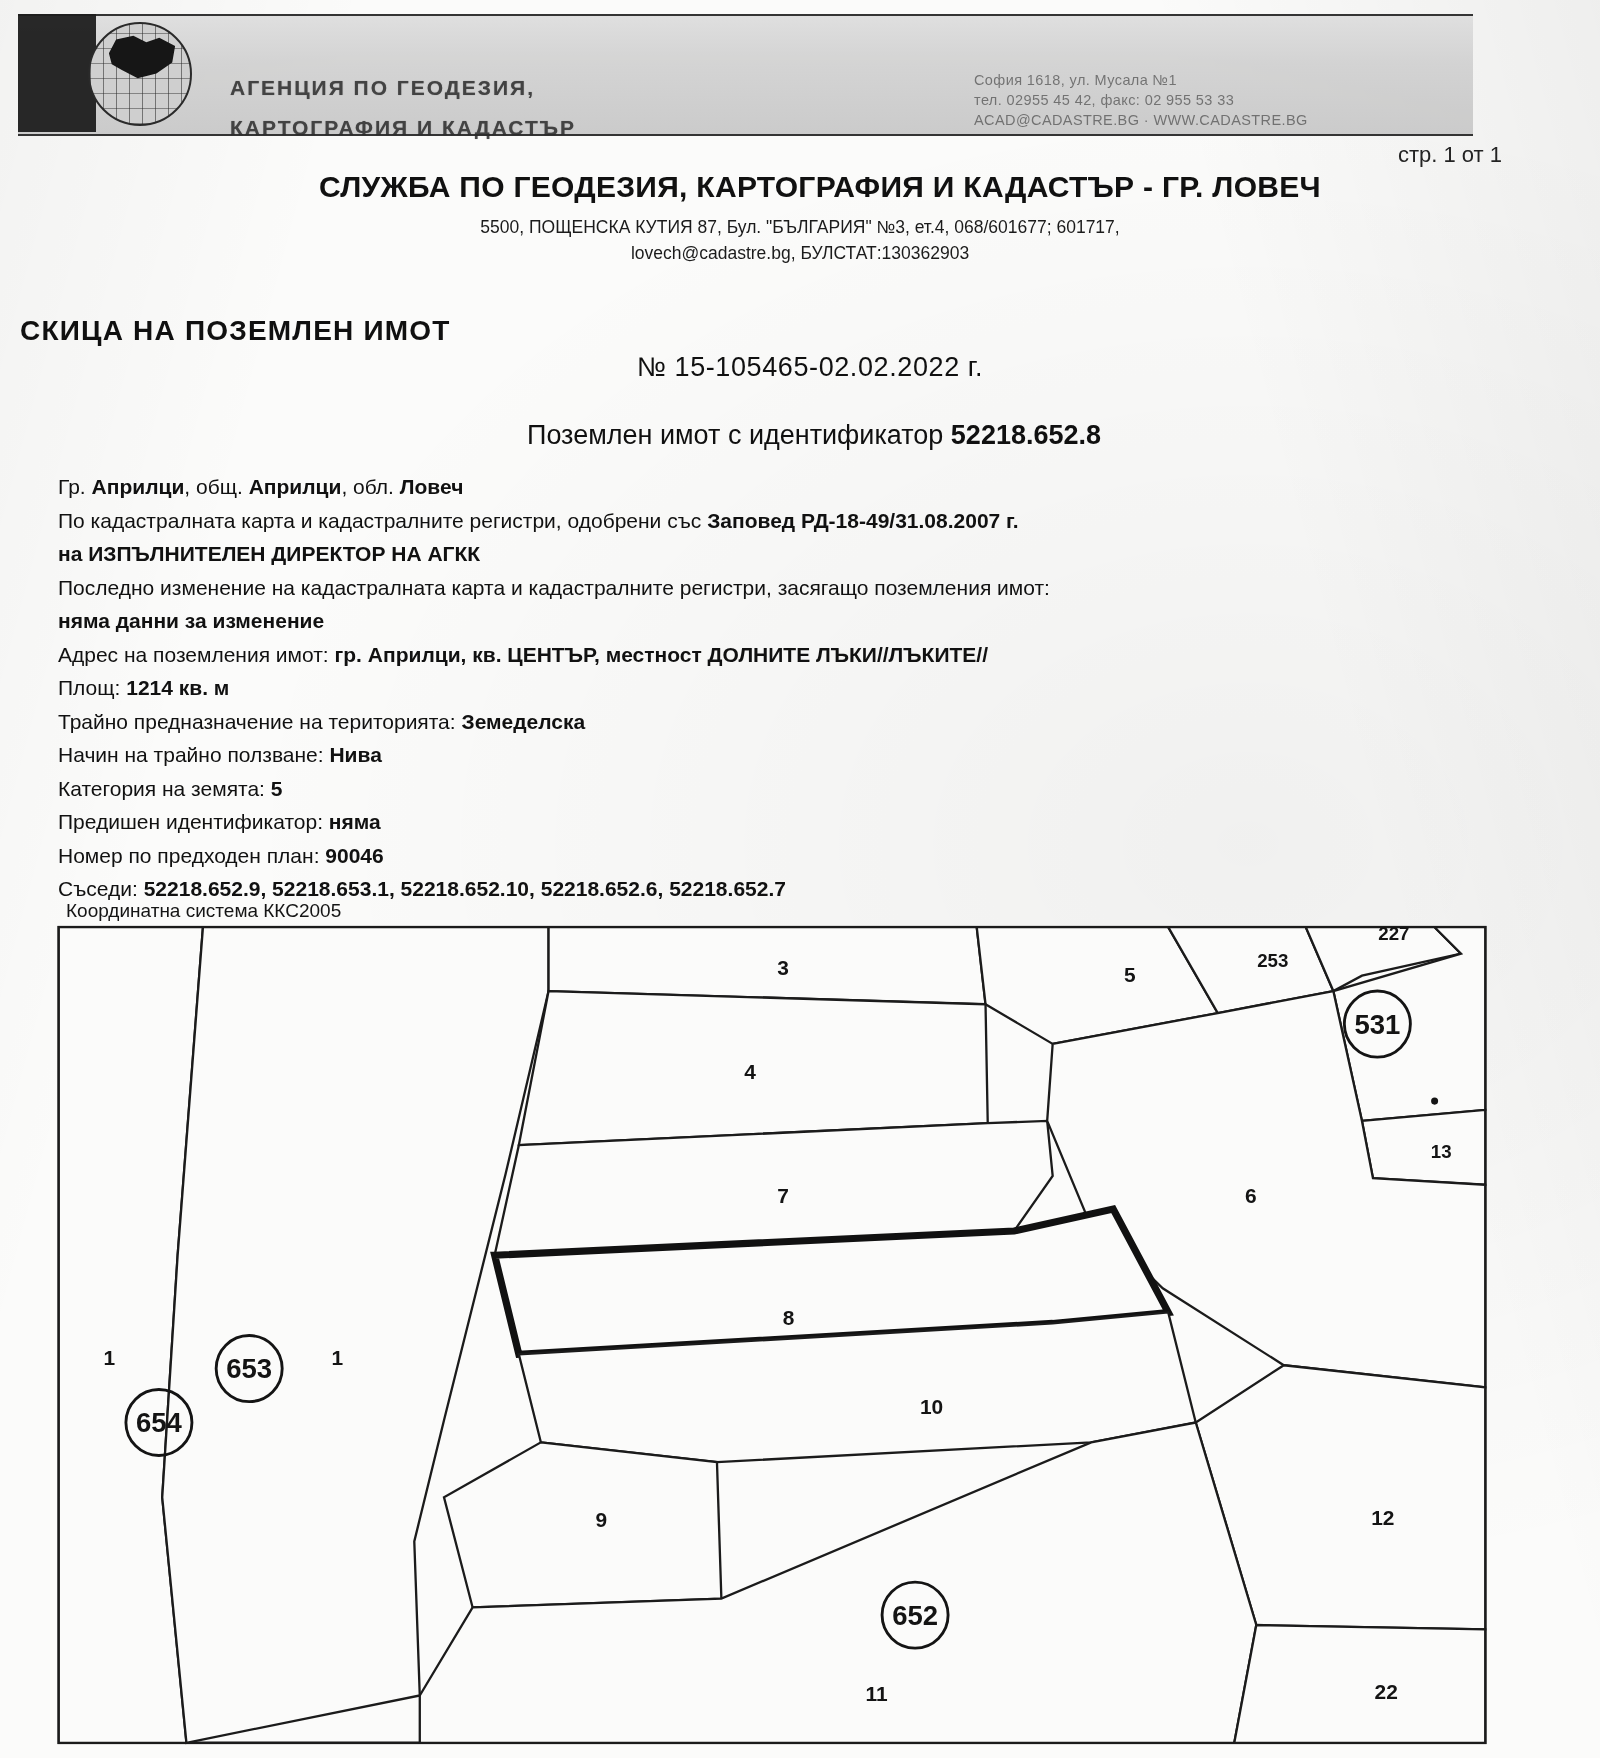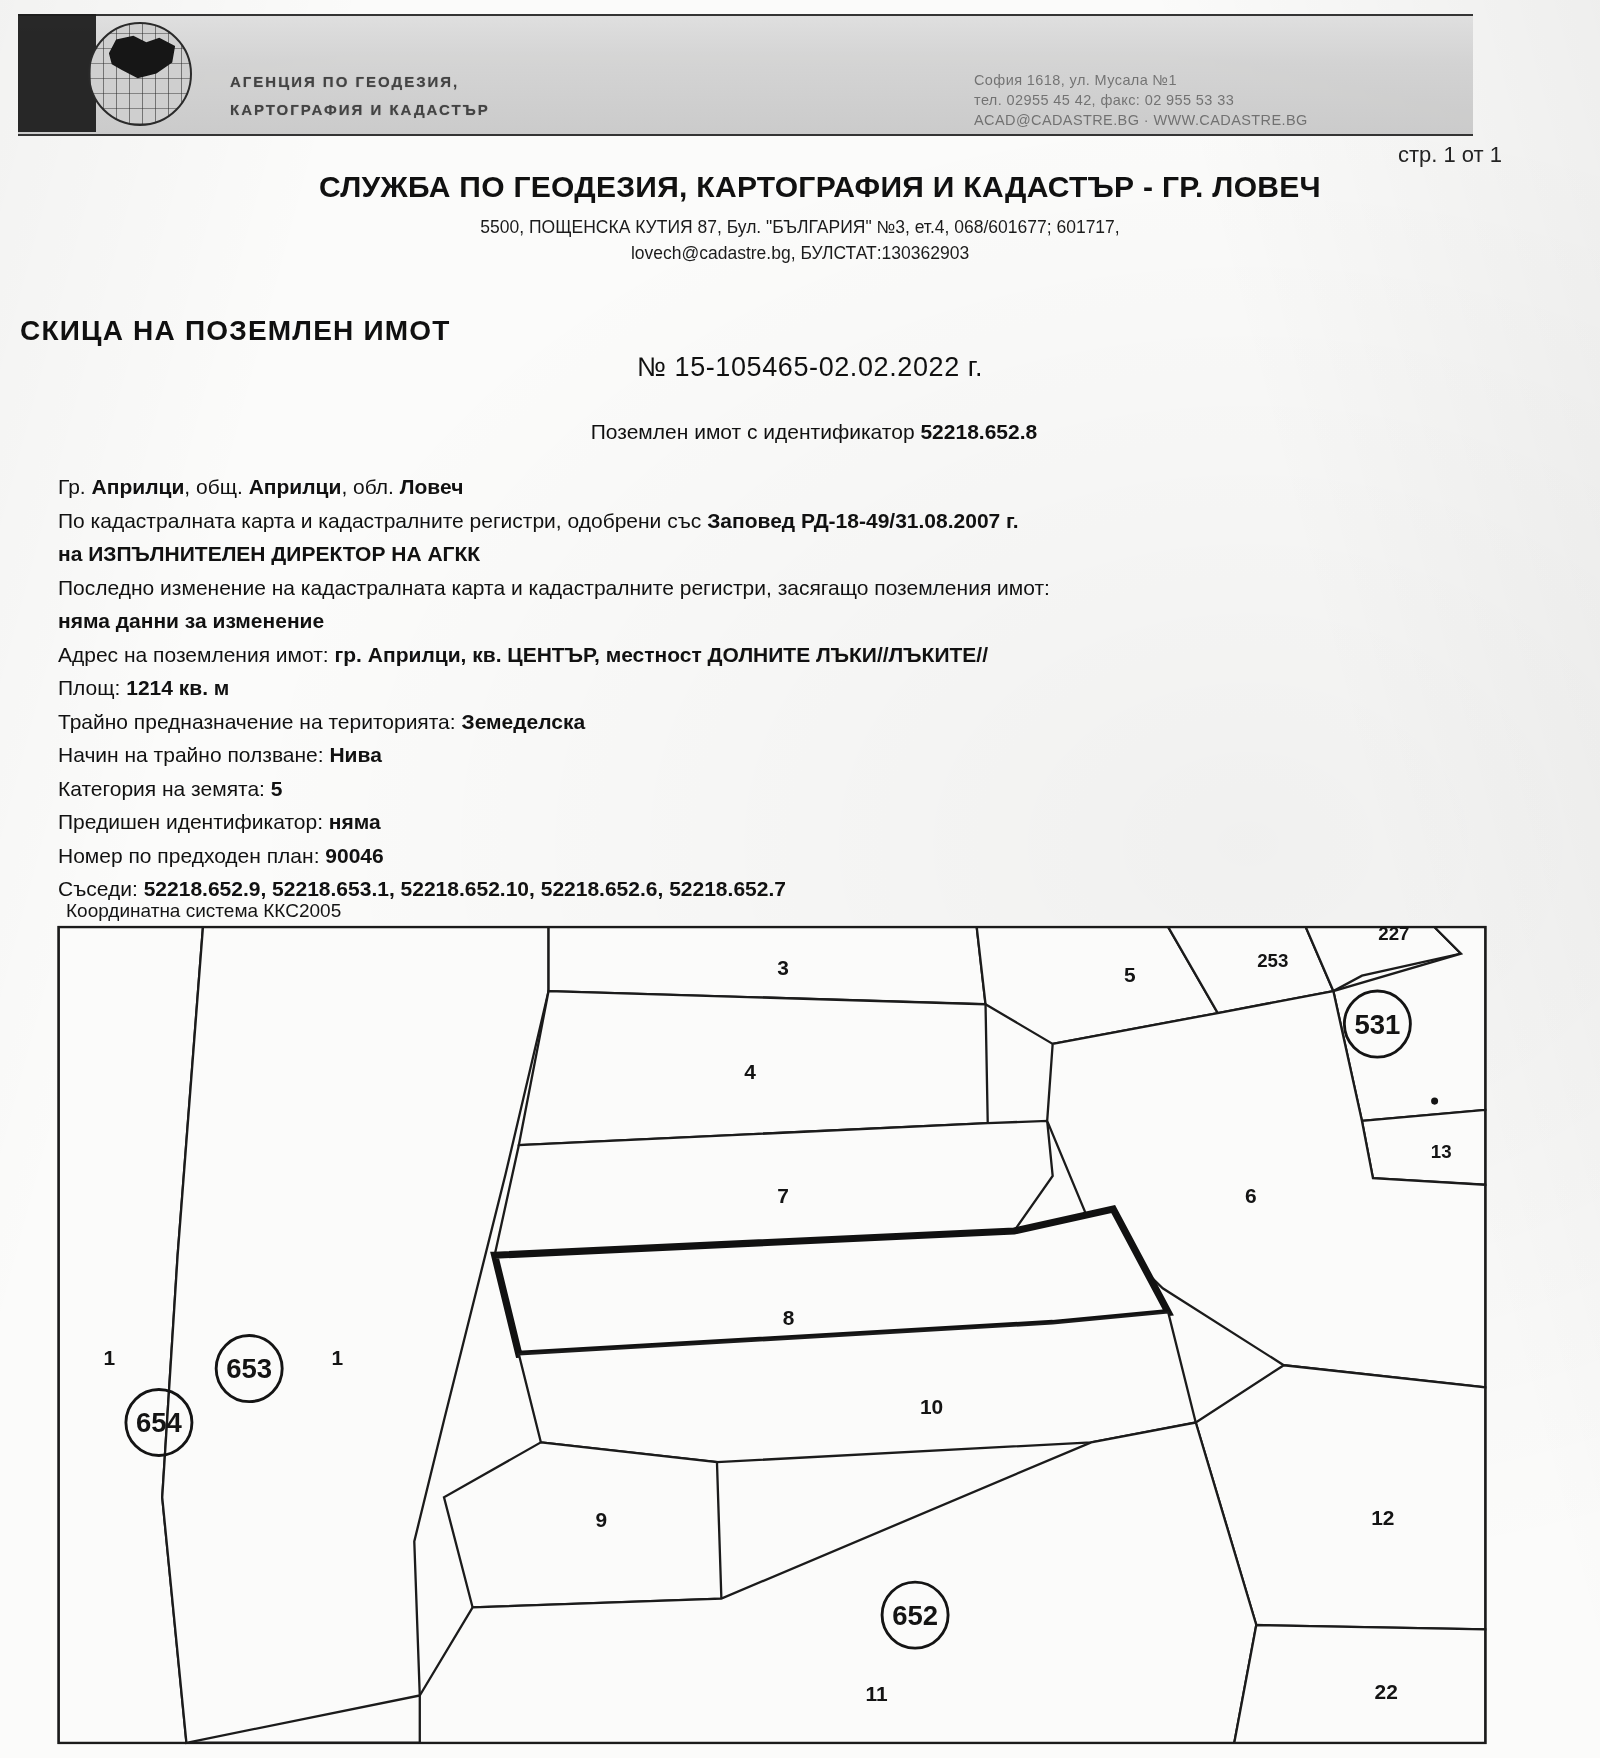--- a/index.html
+++ b/index.html
@@ -70,25 +70,25 @@
   .lh-globe .shape {
     position: absolute;
     left: 26px; top: 20px;
     width: 72px; height: 46px;
     background: #161616;
     clip-path: polygon(4% 42%, 14% 12%, 38% 4%, 56% 18%, 74% 8%, 96% 26%, 92% 62%, 70% 86%, 44% 96%, 22% 78%, 8% 66%);
   }
   .lh-title {
     position: absolute;
     left: 212px; top: 62px;
-    font-size: 15px;
+    font-size: 21px;
     font-weight: 700;
     letter-spacing: 2px;
     color: #2b2b2b;
-    line-height: 28px;
+    line-height: 40px;
     text-shadow: 0 0 1px rgba(0,0,0,.45);
     opacity: .85;
     white-space: pre-line;
   }
   .lh-contact {
     position: absolute;
     left: 956px; top: 64px;
     width: 400px;
     font-size: 14.5px;
     line-height: 20px;
@@ -149,21 +149,21 @@
     font-size: 27px;
     font-weight: 400;
     letter-spacing: .6px;
     padding-left: 20px;
   }
   .doc-subject {
     position: absolute;
     left: 0; right: 8px;
     top: 420px;
     text-align: center;
-    font-size: 21px;
+    font-size: 27px;
     padding-left: 36px;
   }
   .doc-subject b { font-weight: 700; }
 
   
   .details {
     position: absolute;
     left: 58px;
     top: 470px;
     width: 1420px;

